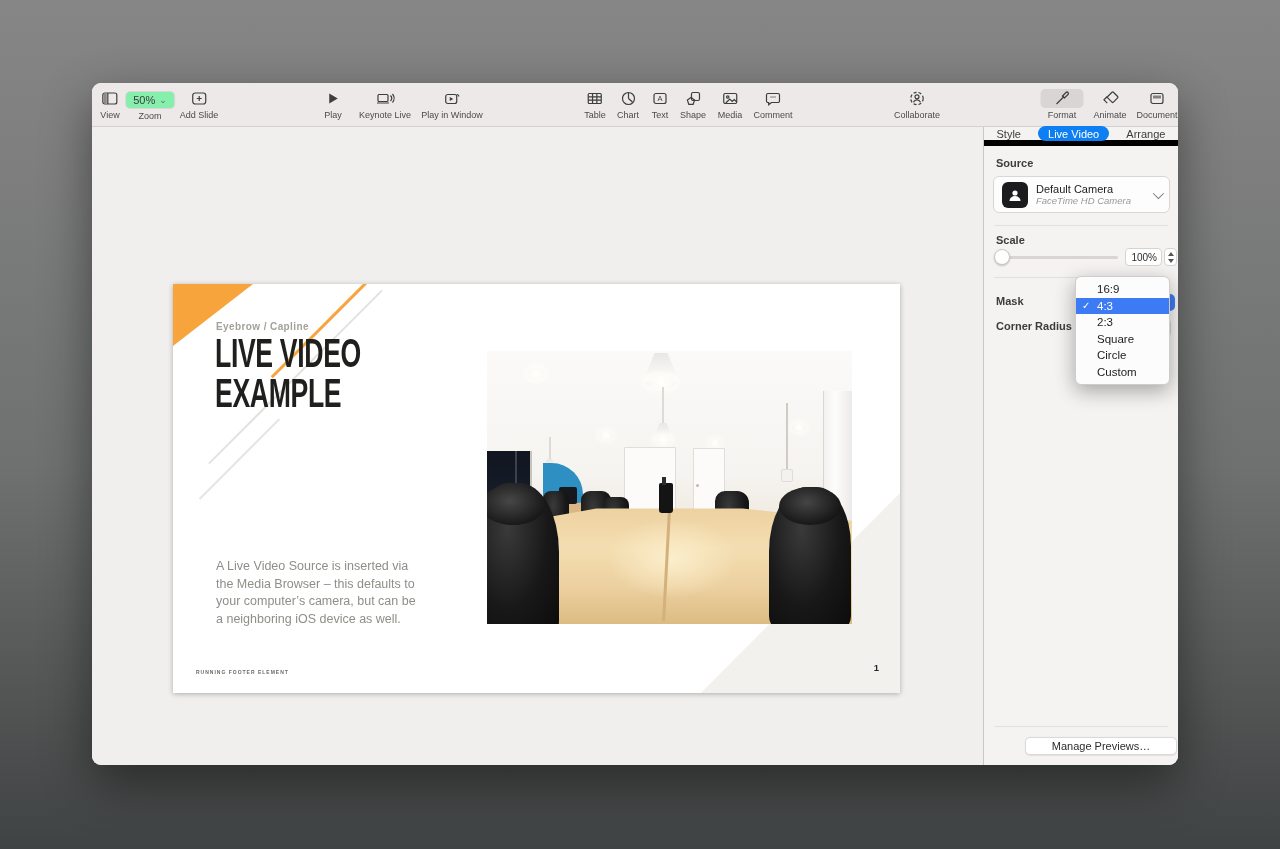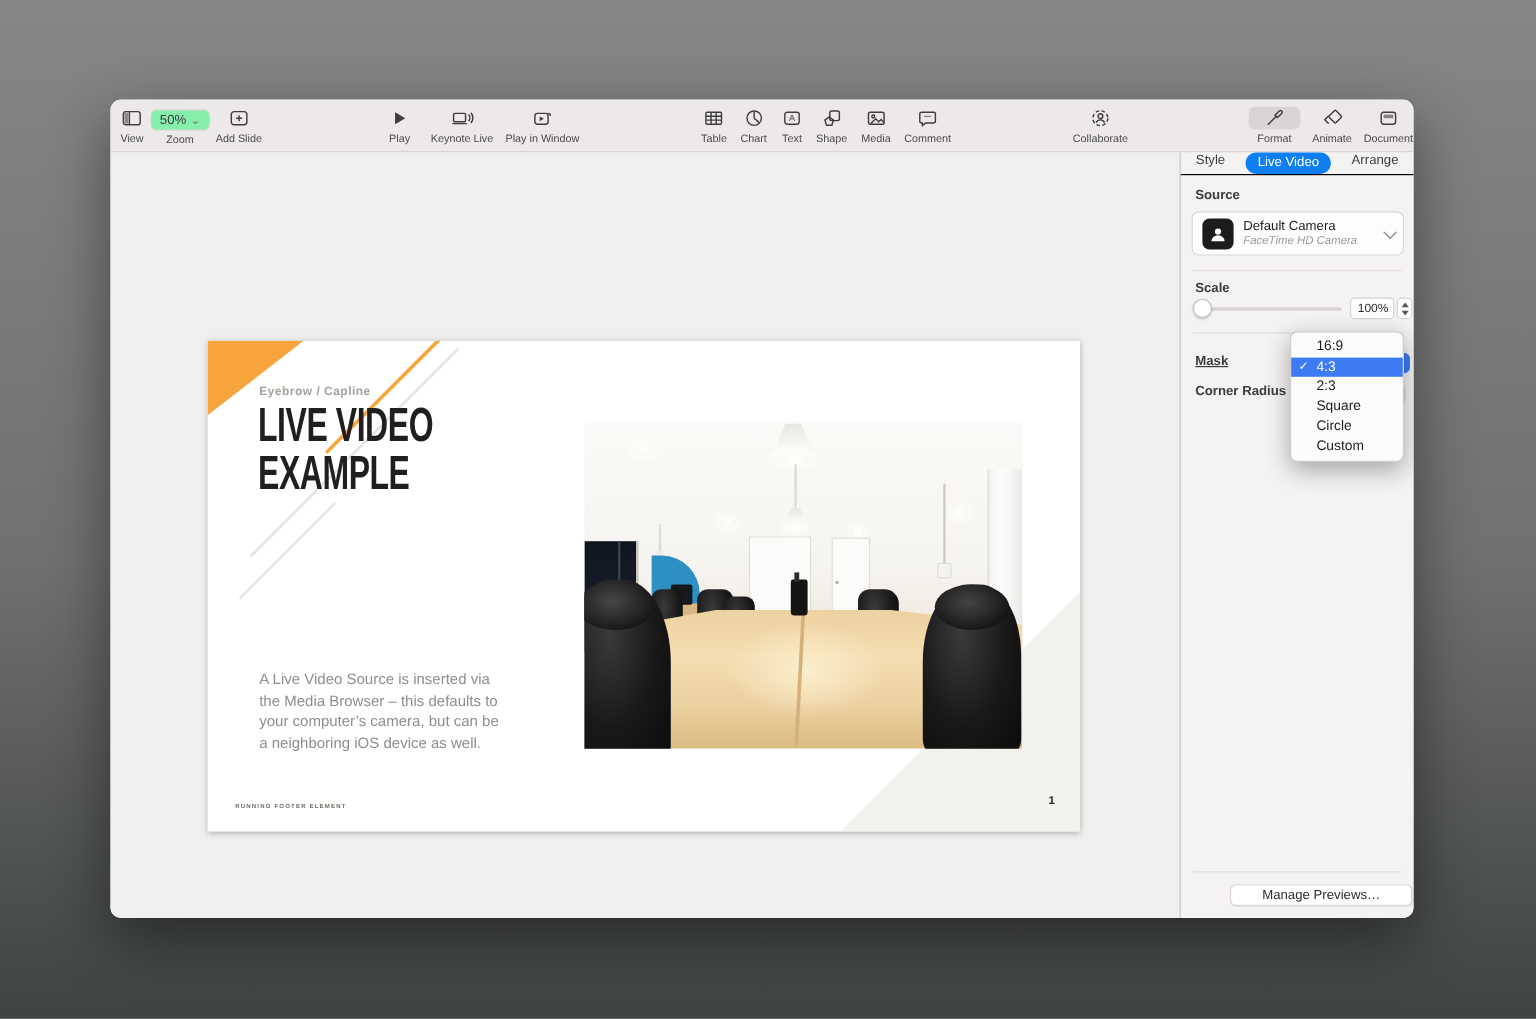--- a/index.html
+++ b/index.html
@@ -32,22 +32,22 @@
     font-size:11px; color:#3c3c3c; background:#86efac; border:1px solid #dbd7d6;
     border-radius:5px; padding:2px 7px; display:flex; gap:4px; align-items:center;
   }
   .zoom-btn .chev { font-size:9px; color:#6a6a6a; line-height:6px; }
   
   .sidebar {
     position:absolute; right:0; top:44px; width:195px; height:638px;
     background:#f5f3f2; border-left:1px solid #c9c7c6;
   }
   .tabs { position:absolute; top:0; left:0; width:100%; height:19px;
-    display:flex; justify-content:space-around;
-    border-bottom:1px solid #000000; font-size:11px; color:#3c3c3c; }
+    display:flex; align-items:center; justify-content:space-around;
+    border-bottom:6px solid #000000; font-size:11px; color:#3c3c3c; }
   .tab { padding:1px 8px; }
   .tab.active { background:#0d7ff2; color:#fff; border-radius:9px; padding:1.5px 10px; }
   .sb-label { position:absolute; left:12px; font-size:11px; font-weight:bold; color:#3c3c3c; }
   .sb-divider { position:absolute; left:10px; right:10px; height:1px; background:#e2dfde; }
   .source-card {
     position:absolute; left:9px; top:49px; width:177px; height:37px;
     background:#fdfdfd; border:1px solid #d9d6d5; border-radius:6px;
     display:flex; align-items:center; padding:0 8px; gap:8px;
   }
   .cam-ic { width:26px; height:26px; background:#1c1c1e; border-radius:6px;
@@ -384,21 +384,21 @@
     <div class="slider-track"></div>
     <div class="slider-knob"></div>
     <div class="value-field">100%</div>
     <div class="stepper scale-stepper">
       <span class="up"></span>
       <span class="dn"></span>
     </div>
 
     <div class="sb-divider" style="top:150px;"></div>
 
-    <div class="sb-label" style="top:168px;text-decoration:underline;">Mask</div>
+    <div class="sb-label" style="top:168px;">Mask</div>
     <div class="mask-popup-cap"></div>
 
     <div class="sb-label" style="top:193px;">Corner Radius</div>
     <div class="stepper cr-stepper">
       <span class="up"></span>
       <span class="dn"></span>
     </div>
 
     <div class="sb-divider" style="top:599px;"></div>
     <div class="manage-btn">Manage Previews…</div>

